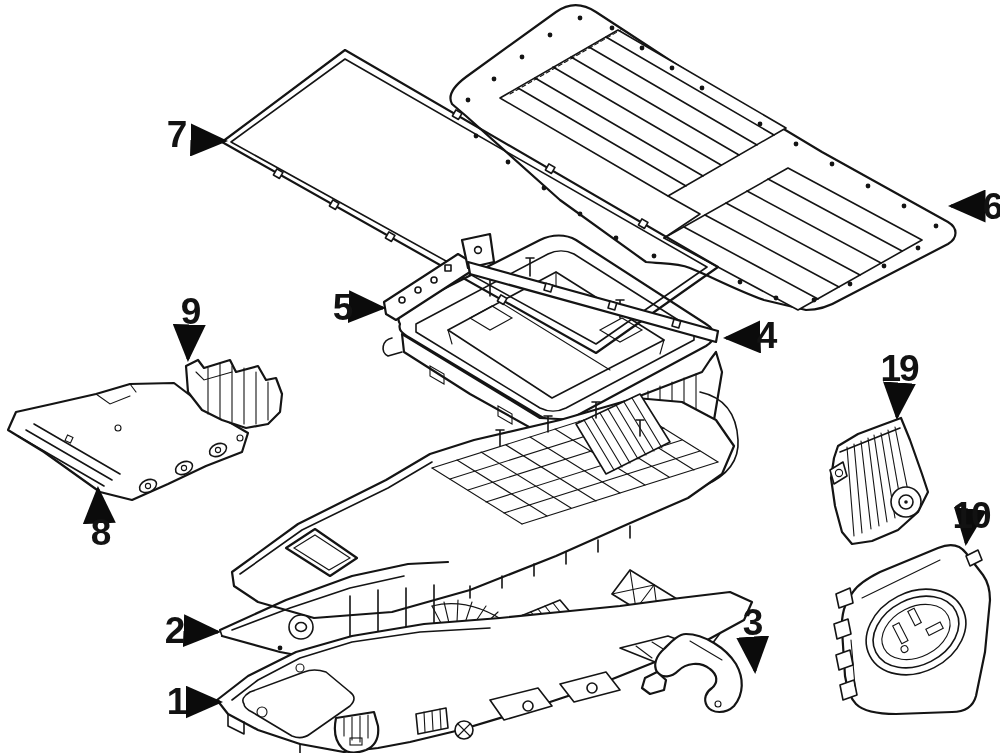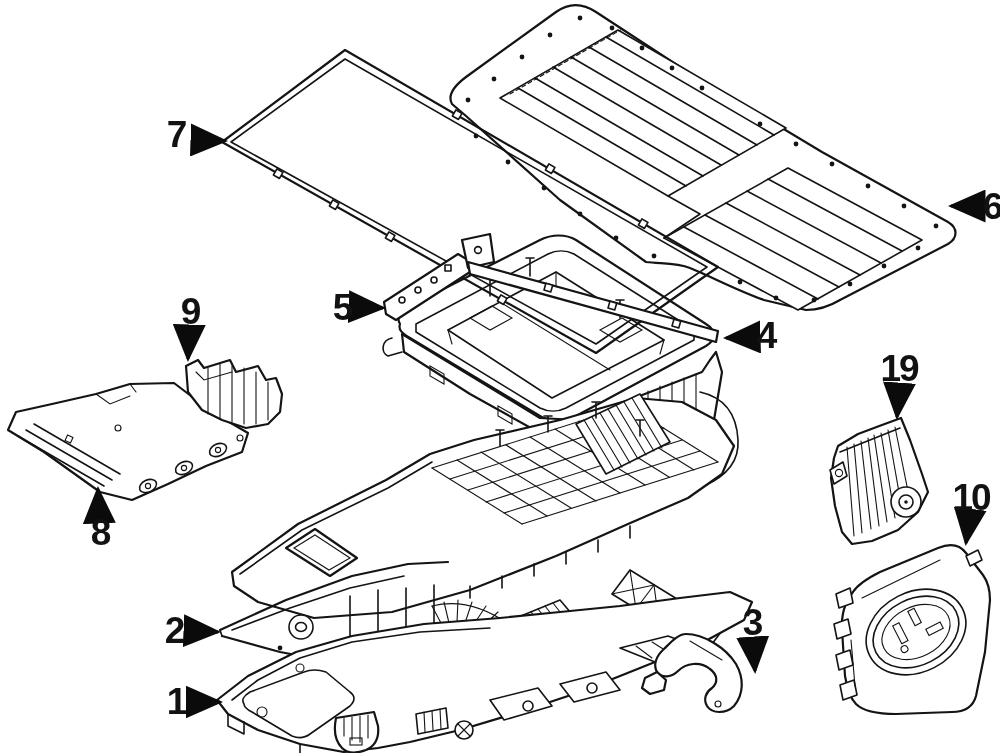--- a/index.html
+++ b/index.html
@@ -356,16 +356,16 @@
 
 <span class="callout" style="left:176px;top:701px;">1</span>
 <span class="callout" style="left:174px;top:630px;">2</span>
 <span class="callout" style="left:752px;top:622px;">3</span>
 <span class="callout" style="left:766px;top:335px;">4</span>
 <span class="callout" style="left:342px;top:307px;">5</span>
 <span class="callout" style="left:992px;top:206px;">6</span>
 <span class="callout" style="left:176px;top:134px;">7</span>
 <span class="callout" style="left:100px;top:532px;">8</span>
 <span class="callout" style="left:190px;top:311px;">9</span>
-<span class="callout" style="left:971px;top:497px;">10</span>
+<span class="callout" style="left:971px;top:515px;">10</span>
 <span class="callout" style="left:899px;top:368px;">19</span>
 
 </div>
 
 </body></html>

